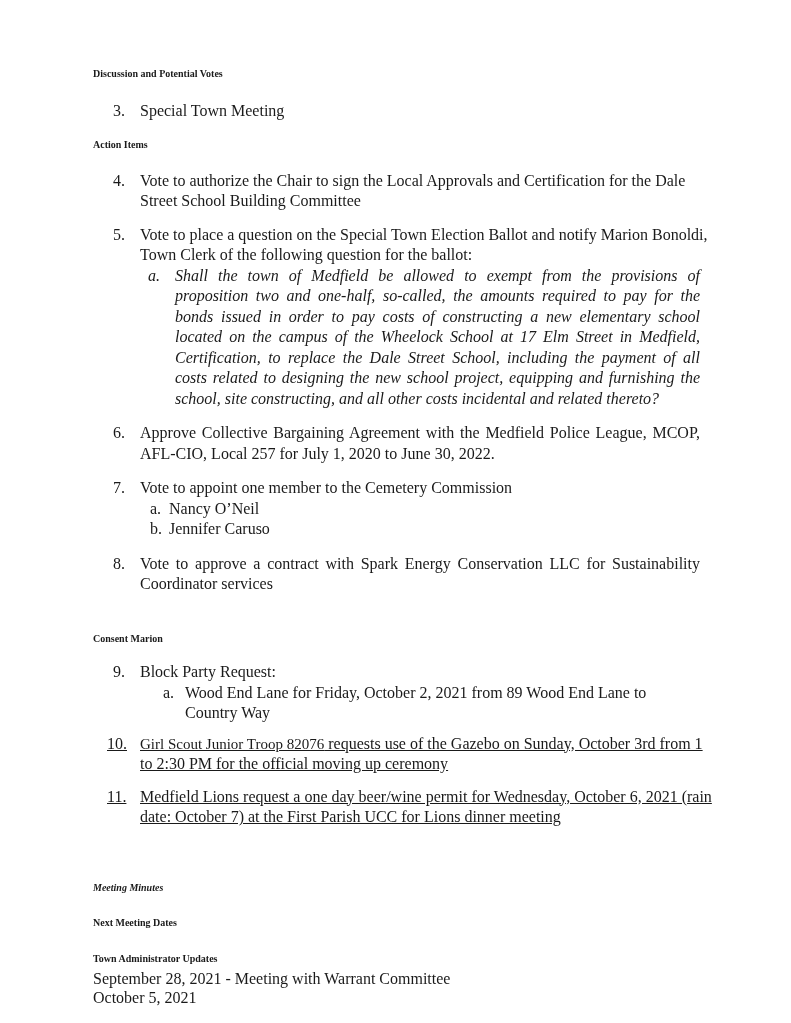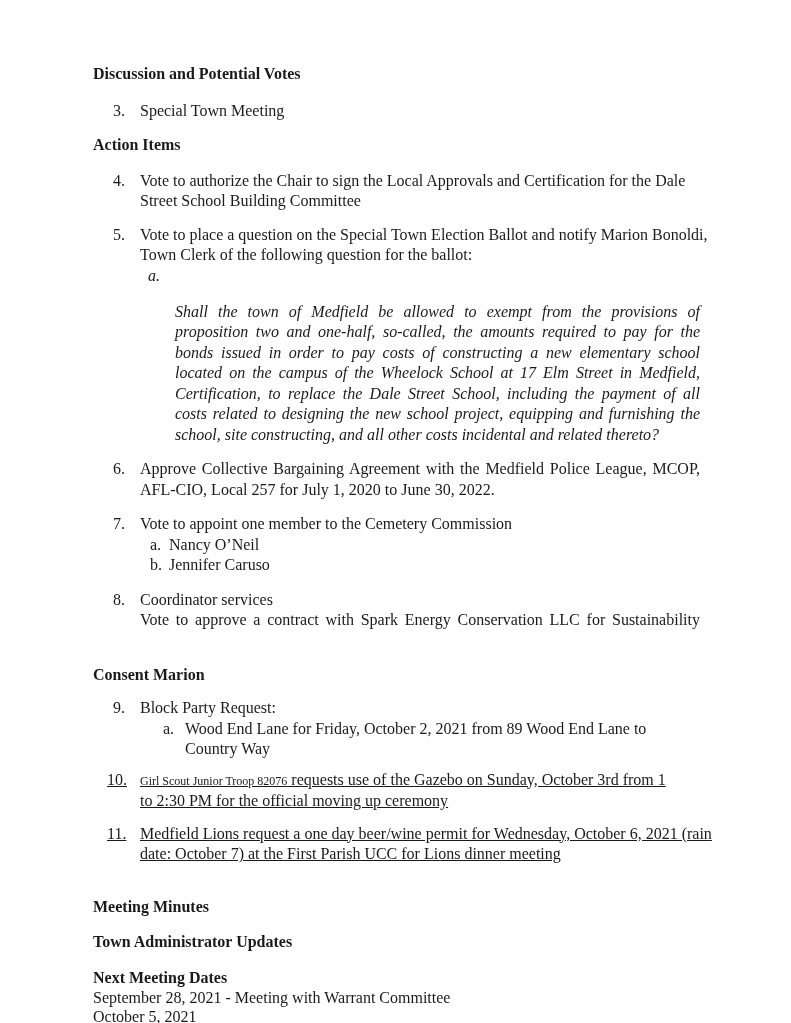--- a/index.html
+++ b/index.html
@@ -16,21 +16,21 @@
     overflow: hidden;
   }
   .content {
     position: absolute;
     left: 93px;
     top: 64px;
     width: 607px;
   }
   .hd {
     font-weight: bold;
-    font-size: 16px;
+    font-size: 10px;
     line-height: 20.5px;
   }
   
   .li { display: flex; align-items: flex-start; }
   .num {
     flex: 0 0 47px;
     padding-left: 20px;
   }
   .num.two { padding-left: 14px; }
   .ibody { flex: 1 1 auto; min-width: 0; }
@@ -40,35 +40,35 @@
     text-align: justify;
     text-align-last: justify;
     -moz-text-align-last: justify;
   }
   
   .sub { display: flex; align-items: flex-start; }
   .sub .marker { flex: 0 0 auto; }
   .sub .sbody { flex: 1 1 auto; min-width: 0; }
   .sub-ballot { margin-left: 8px; font-style: italic; }
   .sub-ballot .marker { width: 27px; }
-  .sub-ballot .sbody { width: 525px; flex: 0 0 auto; margin-top: 36px; }
+  .sub-ballot .sbody { width: 525px; flex: 0 0 auto; }
   .sub-names { margin-left: 10px; }
   .sub-names .marker { width: 19px; }
   .sub-block { margin-left: 23px; }
   .sub-block .marker { width: 22px; }
-  .small { font-size: 12px; }
+  .small { font-size: 15px; }
   .footer-line { line-height: 19px; }
   
   .m10 { margin-top: 10px; text-decoration: underline; }
   .m12 { margin-top: 12px; text-decoration: underline; }
   .m13 { margin-top: 13px; }
   .m14 { margin-top: 14px; }
   .m15 { margin-top: 15px; }
   .m16 { margin-top: 16px; }
-  .m33 { margin-top: 32px; }
+  .m33 { margin-top: 50px; font-style: italic; }
   .m34 { margin-top: 34px; }
 </style>
 </head>
 <body>
 
 <div class="page">
   <div class="content">
 
     <div class="hd">Discussion and Potential Votes</div>
 
@@ -132,22 +132,22 @@
           <div class="sbody">
             <div class="line">Jennifer Caruso</div>
           </div>
         </div>
       </div>
     </div>
 
     <div class="li m14">
       <span class="num">8.</span>
       <div class="ibody">
+        <div class="line just">Vote to approve a contract with Spark Energy Conservation LLC for Sustainability</div>
         <div class="line">Coordinator services</div>
-        <div class="line just">Vote to approve a contract with Spark Energy Conservation LLC for Sustainability</div>
       </div>
     </div>
 
     <div class="hd m34">Consent Marion</div>
 
     <div class="li m13">
       <span class="num">9.</span>
       <div class="ibody">
         <div class="line">Block Party Request:</div>
         <div class="sub sub-block">
@@ -171,20 +171,20 @@
     <div class="li m12">
       <span class="num two">11.</span>
       <div class="ibody">
         <div class="line">Medfield Lions request a one day beer/wine permit for Wednesday, October 6, 2021 (rain</div>
         <div class="line">date: October 7) at the First Parish UCC for Lions dinner meeting</div>
       </div>
     </div>
 
     <div class="hd m33">Meeting Minutes</div>
 
+    <div class="hd m15">Next Meeting Dates</div>
+
     <div class="hd m15">Town Administrator Updates</div>
-
-    <div class="hd m15">Next Meeting Dates</div>
     <div class="line footer-line">September 28, 2021 - Meeting with Warrant Committee</div>
     <div class="line footer-line">October 5, 2021</div>
 
   </div>
 </div>
 
 </body></html>

